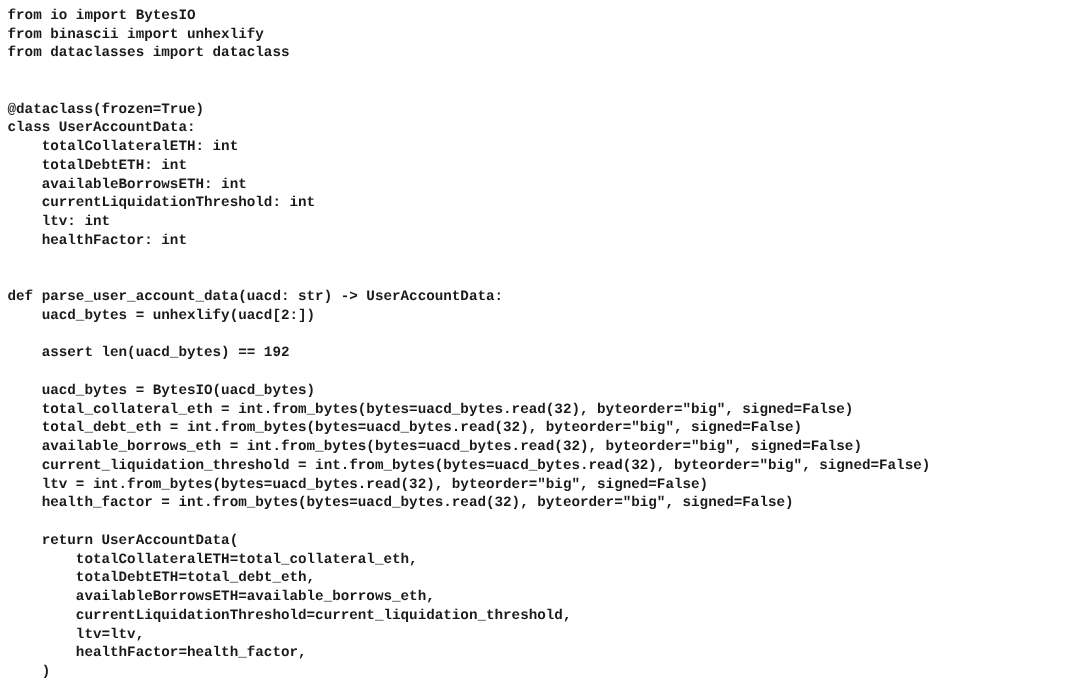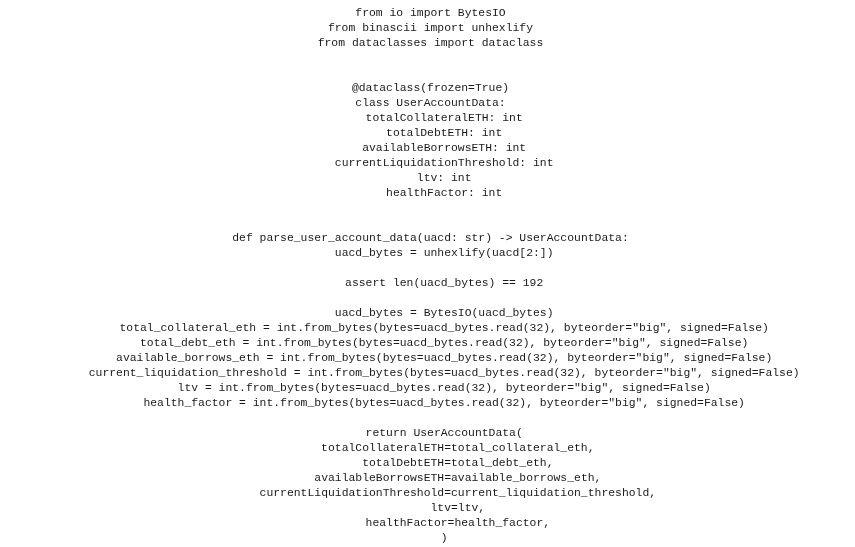--- a/index.html
+++ b/index.html
@@ -24,23 +24,22 @@
   pre.code-block {
     margin: 0;
     padding: 0;
     color: #1a1a1a;
     font-family: "Liberation Mono", "DejaVu Sans Mono", monospace;
     font-size: 11.4px;
     line-height: 15px;
     letter-spacing: 0px;
     white-space: pre;
     -webkit-font-smoothing: none;
-    font-weight: 400;
+    font-weight: 700;
     tab-size: 4;
-    text-align: center;
   }
   .code-line {
     display: block;
     min-height: 15px;
     white-space: pre;
   }
 </style>
 </head>
 <body>
 

